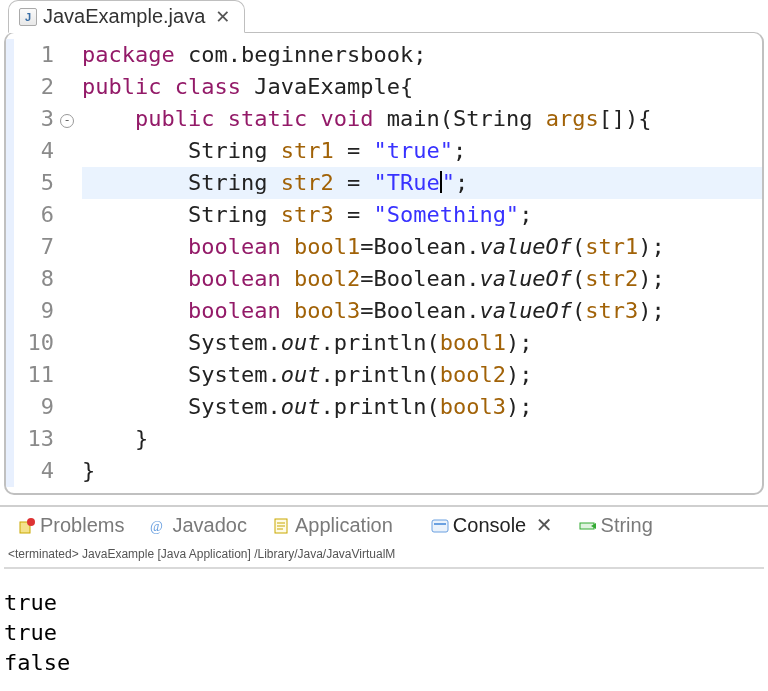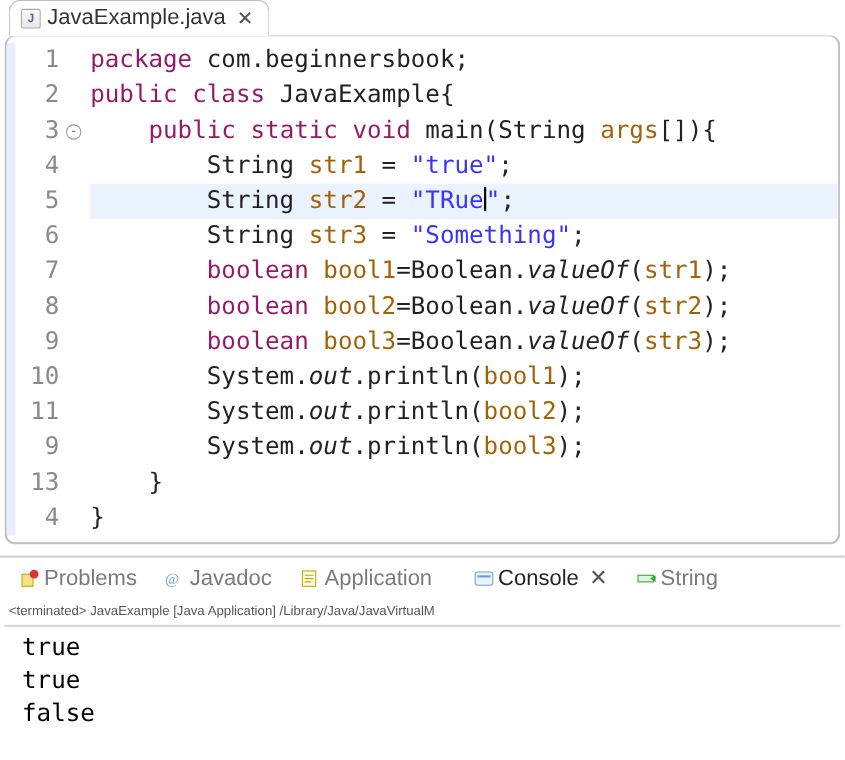--- a/index.html
+++ b/index.html
@@ -136,22 +136,23 @@
   }
   .console-sep {
     height: 2px;
     background: #d9d9d9;
     margin: 2px 4px 0 4px;
   }
   .console-out {
     font-family: Menlo, Consolas, monospace;
     font-size: 22px;
     line-height: 30px;
-    padding: 4px 20px;
+    padding: 4px 4px;
     color: #000;
+    margin-top: 15px;
   }
 </style>
 </head>
 <body>
 
 <div class="file-tab-bar">
   <div class="file-tab">
     <span class="file-icon">J</span>
     <span>JavaExample.java</span>
     <span class="close-x">✕</span>

